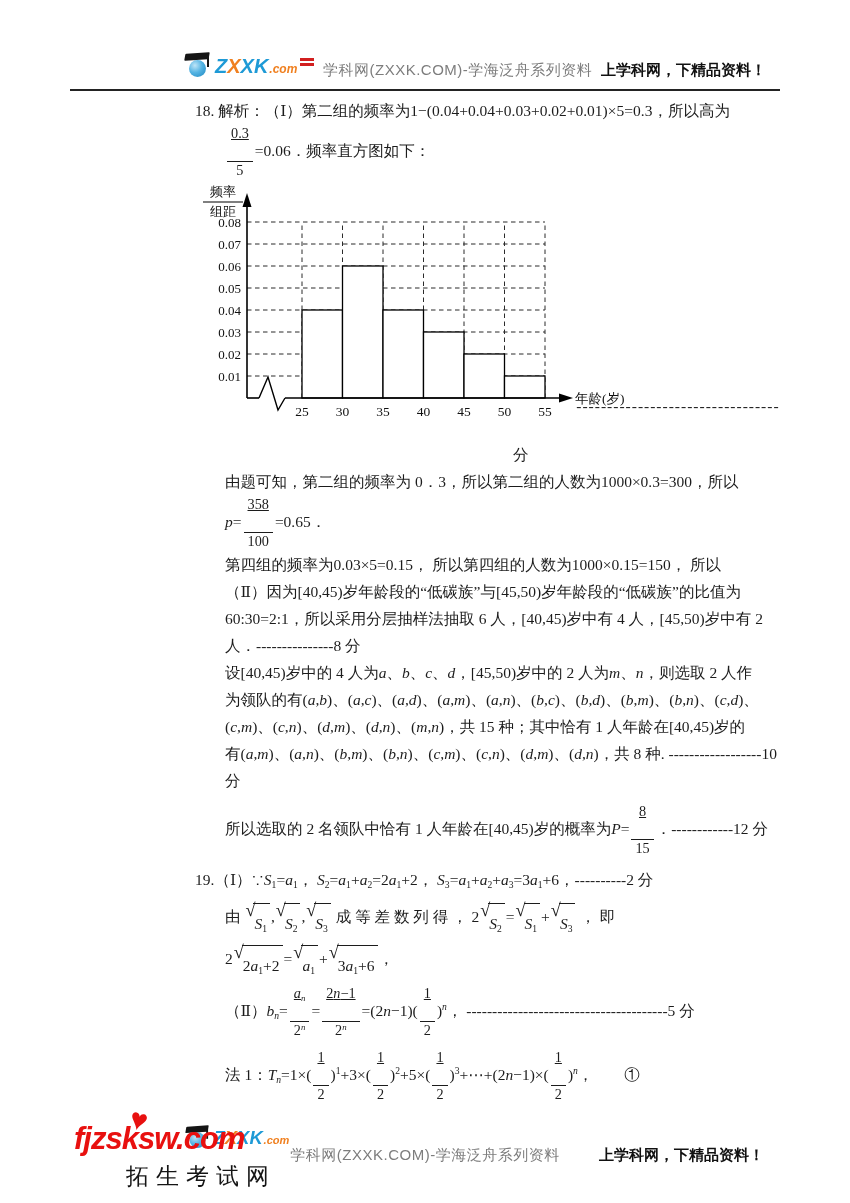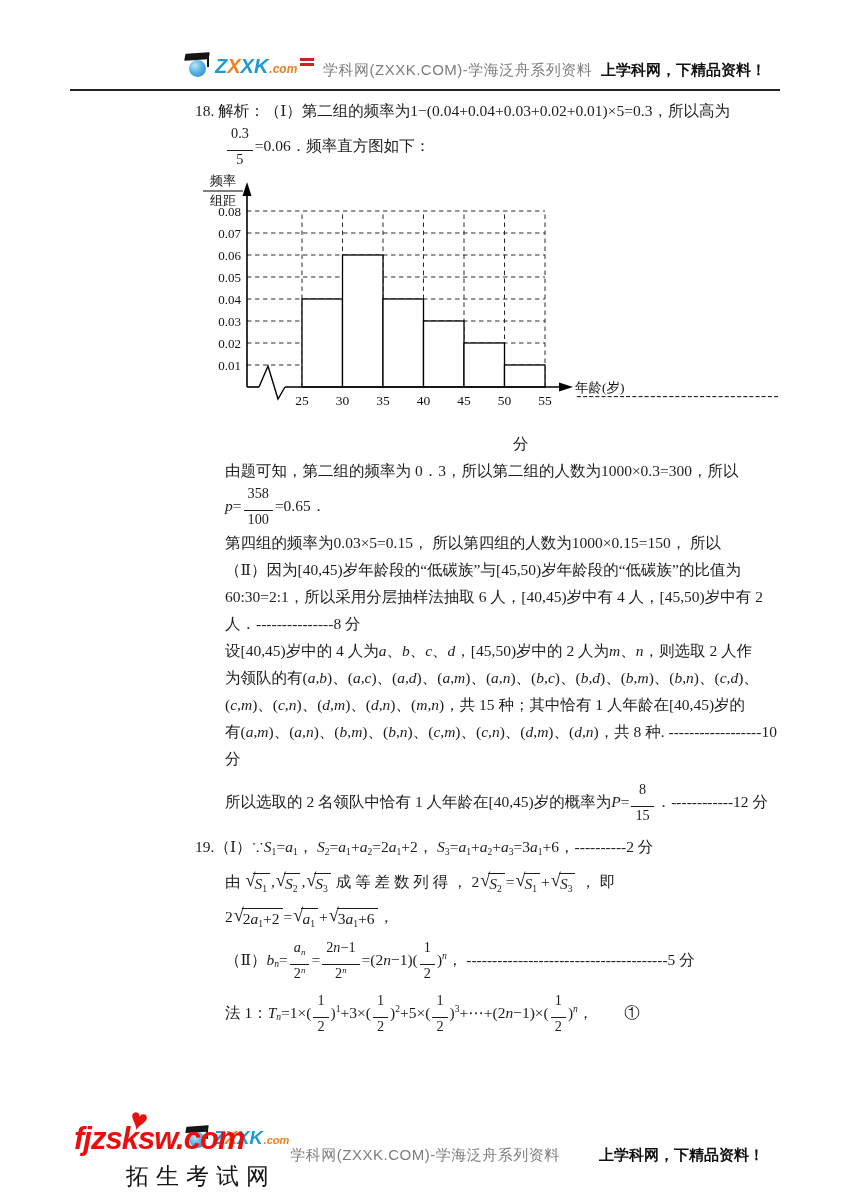--- a/index.html
+++ b/index.html
@@ -44,25 +44,25 @@
   .spread{margin-top:11px;margin-bottom:11px;}
   .fen-indent{margin-left:318px;}
   .chart-block{position:relative;margin:4px 0 2px 2px;}
   .score-dashes{position:absolute;right:0;bottom:22px;letter-spacing:1px;white-space:nowrap;}
   
   .mi{font-family:"Liberation Serif","DejaVu Serif",serif;font-style:italic;}
   sub,sup{font-size:0.62em;line-height:0;}
   sub{vertical-align:-0.3em;} sup{vertical-align:0.6em;}
   .frac{display:inline-flex;flex-direction:column;text-align:center;vertical-align:middle;
         margin:0 2px;line-height:1.12;font-size:0.92em;}
-  .frac .num{border-bottom:1.3px solid currentColor;padding:0 4px 8px;}
+  .frac .num{border-bottom:1.3px solid currentColor;padding:0 4px 19px;text-decoration:underline;}
   .frac .den{padding:1px 4px 0;}
   .sqrt{display:inline-flex;align-items:flex-start;vertical-align:middle;margin:0 1px;white-space:nowrap;}
   .rad{line-height:1.05;font-size:1.18em;transform:translateY(-2px);}
-  .radicand{border-top:1.3px solid currentColor;padding:1px 3px 0 1px;margin-left:-2px;line-height:1.2;}
+  .radicand{border-top:1.3px solid currentColor;padding:11px 3px 0 1px;margin-left:-2px;line-height:1.2;}
 </style>
 </head>
 <body>
 
 <div id="page">
 
   <div class="header">
     <span class="logo">
       <span class="cap-figure">
         <span class="head"></span>

